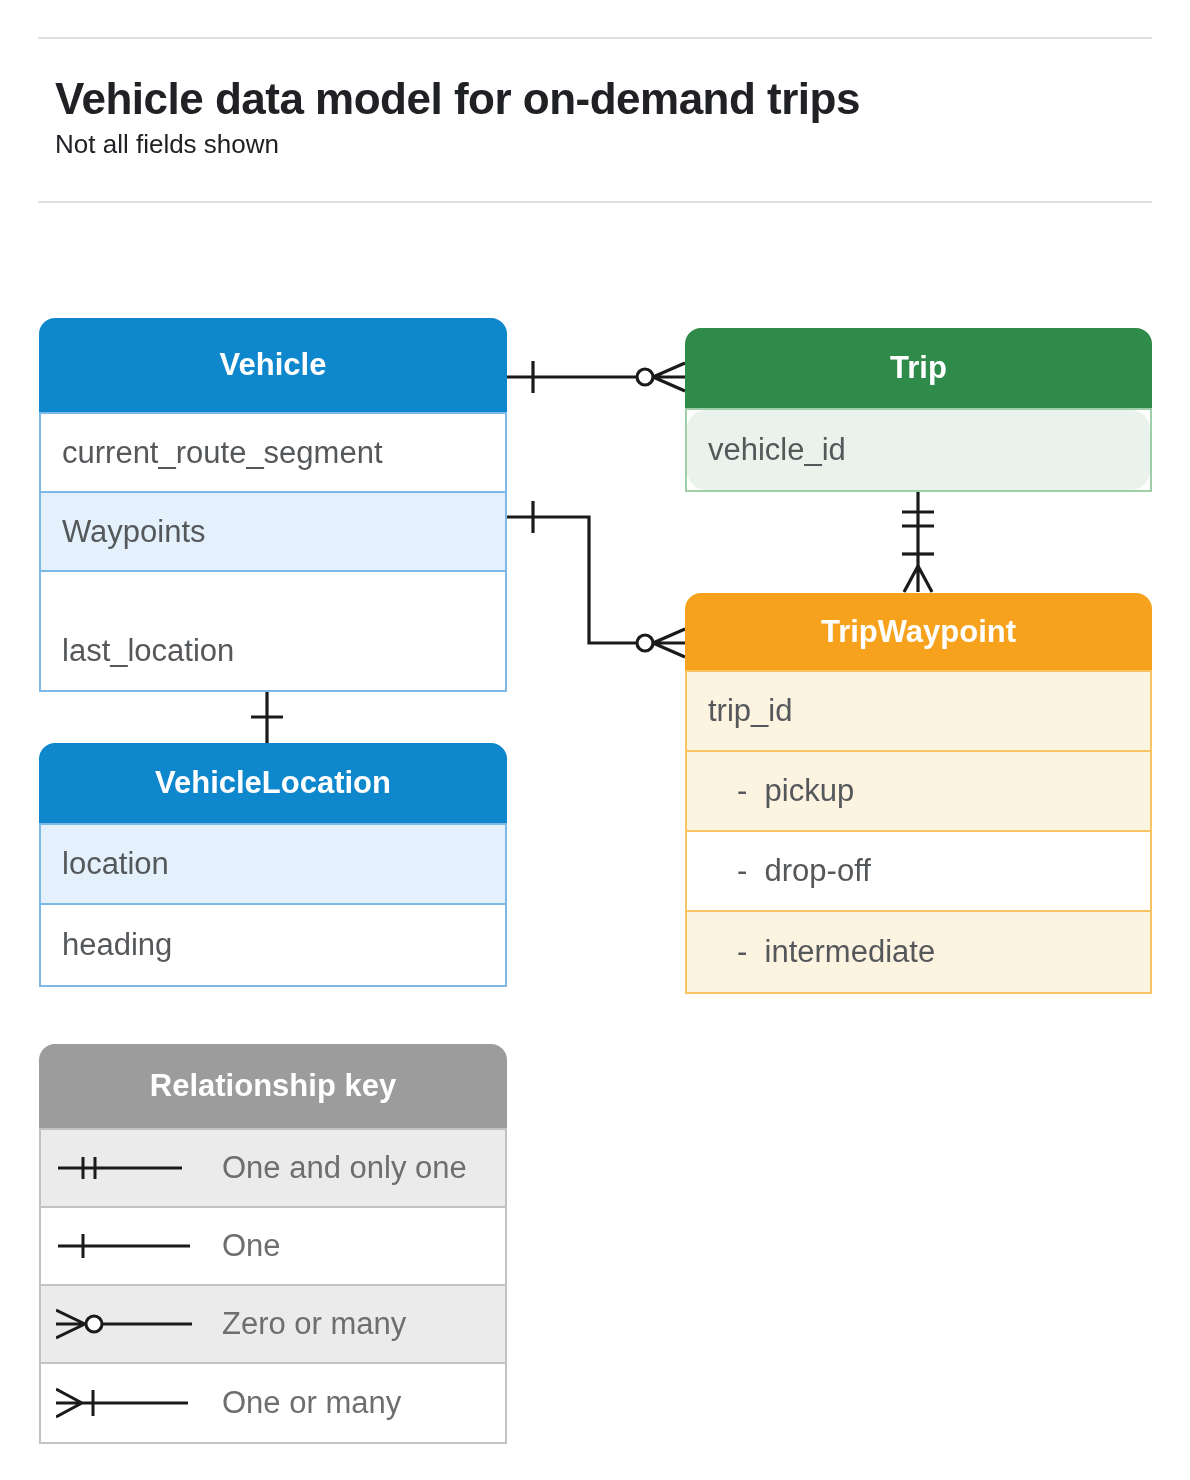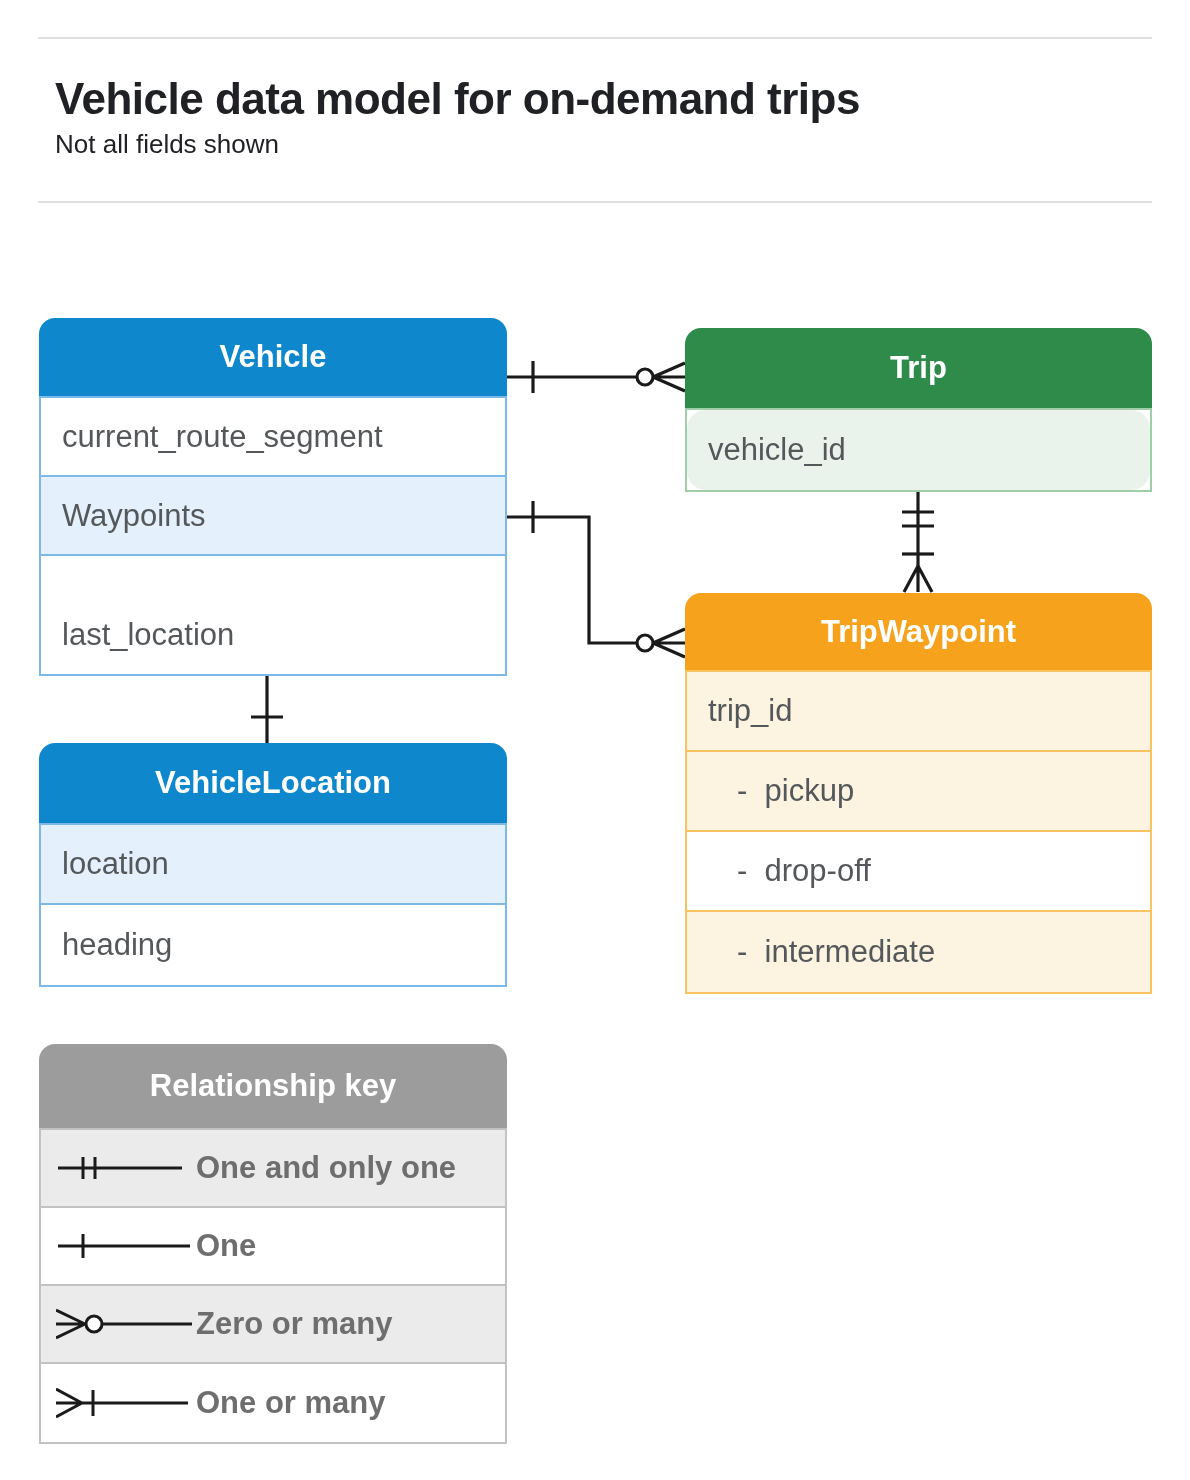--- a/index.html
+++ b/index.html
@@ -31,21 +31,21 @@
   .tbody{background:#fff;}
   .row{
     display:flex;align-items:center;box-sizing:border-box;
     font-size:31px;color:var(--field-text,#55585b);padding-left:21px;
     white-space:pre;
   }
   .row.indent{padding-left:50px;}
 
   
   #vehicle{left:39px;top:318px;width:468px;}
-  #vehicle .thead{height:78px;background:var(--blue-header,#0e87cd);text-align:right;}
+  #vehicle .thead{height:94px;background:var(--blue-header,#0e87cd);text-align:right;}
   #vehicle .tbody{border:2.5px solid var(--blue-border,#7cb9e8);}
   #vehicle .row{height:79px;border-bottom:2.5px solid var(--blue-border,#7cb9e8);}
   #vehicle .row:last-child{border-bottom:none;margin-top:39px;}
   .blue-tint{background:var(--blue-row,#e4f0fb);}
 
   
   #trip{left:685px;top:328px;width:467px;}
   #trip .thead{height:80px;background:var(--green-header,#2f8b49);}
   #trip .tbody{border:2.5px solid var(--green-border,#9fcfa9);}
   #trip .row{height:80px;}
@@ -66,21 +66,21 @@
   #vehiclelocation .row{height:80px;border-bottom:2.5px solid var(--blue-border,#7cb9e8);}
   #vehiclelocation .row:last-child{border-bottom:none;border-radius:19px;}
 
   
   #legend{left:39px;top:1044px;width:468px;}
   #legend .thead{height:84px;background:var(--gray-header,#9c9c9c);}
   #legend .tbody{border:2px solid var(--gray-border,#c2c2c2);}
   #legend .row{height:78px;border-bottom:2px solid var(--gray-border,#c2c2c2);padding-left:15px;}
   #legend .row:last-child{border-bottom:none;}
   .gray-tint{background:var(--gray-row,#ebebeb);}
-  .legend-label{font-size:31px;color:var(--legend-text,#6e6e6e);font-weight:bold;}
+  .legend-label{margin-left:26px;font-size:31px;color:var(--legend-text,#6e6e6e);}
   .legend-symbol{flex:0 0 auto;}
   .legend-symbol path{stroke:var(--connector,#1a1a1a);stroke-width:3;fill:none;}
   .legend-symbol circle{stroke:var(--connector,#1a1a1a);stroke-width:3;fill:#fff;}
 </style>
 </head>
 <body>
 
 <div class="canvas">
 
   <div class="rule rule-top"></div>

